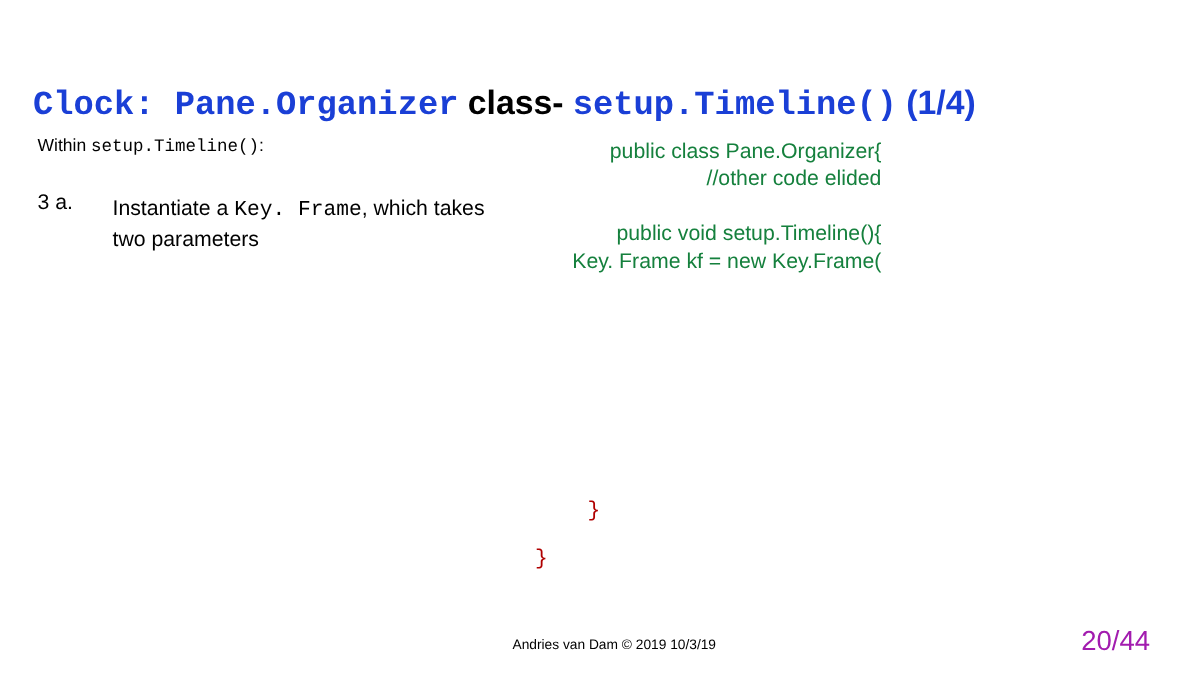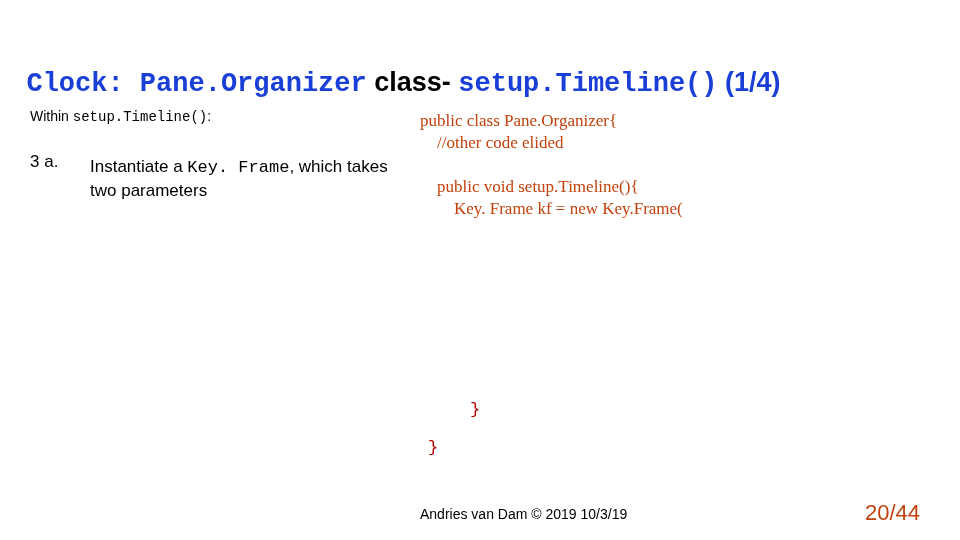--- a/index.html
+++ b/index.html
@@ -48,25 +48,26 @@
     width: 300px;
     font-size: 17px;
     line-height: 1.35;
   }
   .step-text .code { font-family: "Courier New", Courier, monospace; }
 
   .code-block {
     position: absolute;
     top: 110px;
     left: 420px;
-    font-family: Liberation Serif, serif;
+    font-family: Liberation Sans, sans-serif;
     font-size: 17px;
     line-height: 1.3;
-    color: #c2410c;
+    color: #15803d;
     white-space: pre;
+    text-align: right;
   }
   .code-brace1 {
     position: absolute;
     top: 400px;
     left: 470px;
     font-family: "Courier New", Courier, monospace;
     font-size: 17px;
     color: #b00000;
   }
   .code-brace2 {
@@ -74,30 +75,30 @@
     top: 438px;
     left: 428px;
     font-family: "Courier New", Courier, monospace;
     font-size: 17px;
     color: #b00000;
   }
 
   .footer-credit {
     position: absolute;
     bottom: 18px;
-    left: 420px;
-    font-size: 14px;
+    left: 410px;
+    font-size: 11px;
     color: #000;
   }
   .page-num {
     position: absolute;
     bottom: 14px;
     right: 40px;
     font-size: 22px;
-    color: #c2410c;
+    color: #a21caf;
     text-align: right;
   }
 </style>
 </head>
 <body>
 
 <div class="title">
   <span class="part1">Clock: Pane.Organizer</span><span class="part2"> class- </span><span class="part3">setup.Timeline()</span><span class="part4"> (1/4)</span>
 </div>
 

